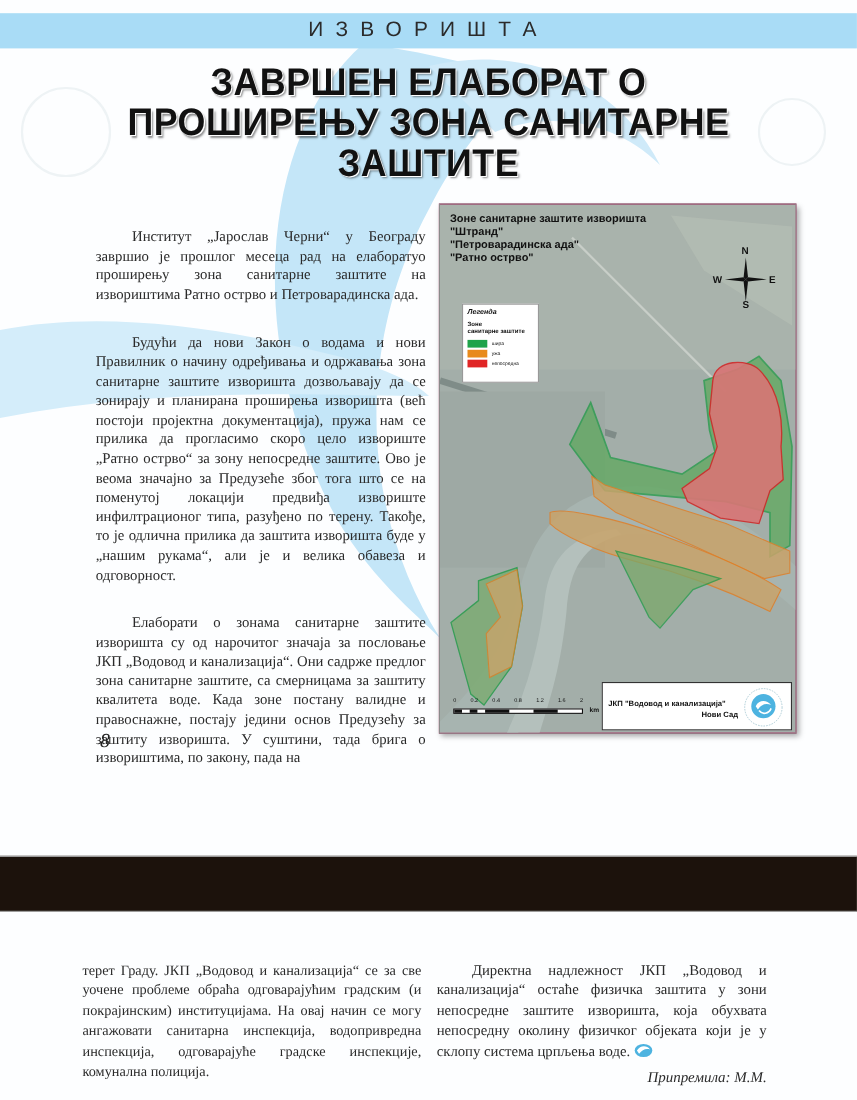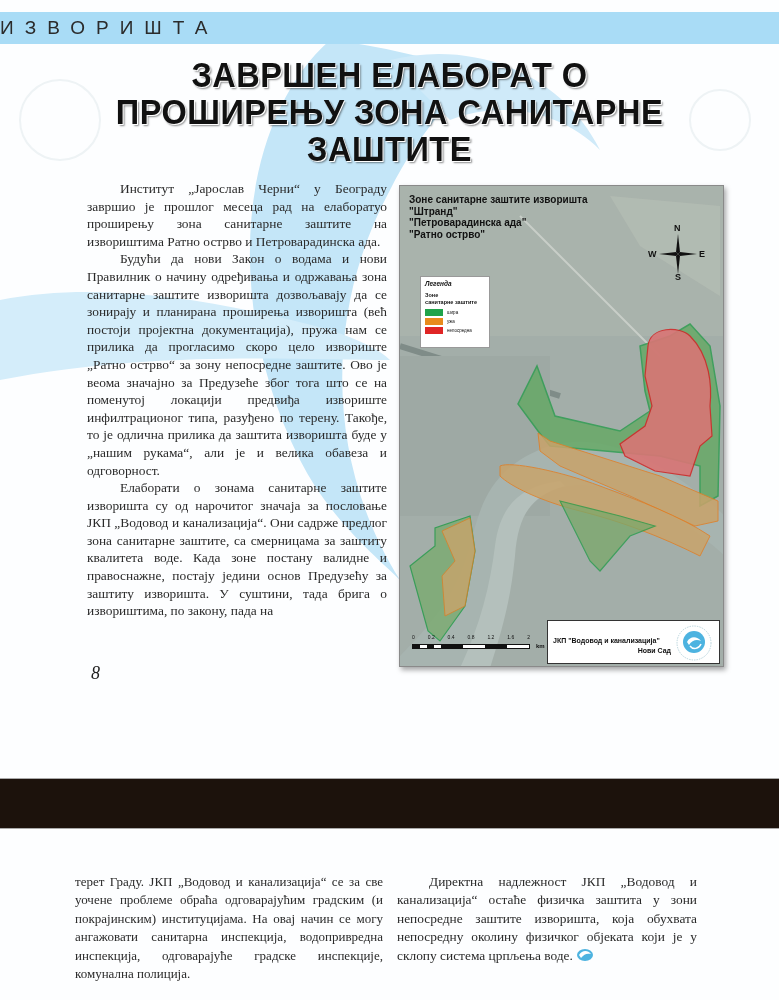--- a/index.html
+++ b/index.html
@@ -4,21 +4,21 @@
   <style>
     * { box-sizing: border-box; margin: 0; padding: 0; }
     html, body { width: 779px; height: 1000px; overflow: hidden; background: #fdfeff; }
     body { position: relative; font-family: "Liberation Serif", serif; color: #2a2a2a; }
 
     .watermark { position: absolute; left: 0; top: 0; width: 779px; height: 700px; z-index: 0; pointer-events: none; }
 
     .section-bar {
       position: absolute; left: 0; top: 12px; width: 779px; height: 32px;
       background: #a9dcf6;
-      display: flex; align-items: center; justify-content: flex-start;
+      display: flex; align-items: center; justify-content: center;
       z-index: 2;
     }
     .section-bar span {
       font-family: "Liberation Sans", sans-serif; font-size: 19px; letter-spacing: 11px;
       color: #2b2b2b; font-weight: normal;
     }
 
     .headline {
       position: absolute; left: 40px; top: 56px; width: 699px; z-index: 2;
       text-align: center;
@@ -26,21 +26,21 @@
       font-size: 35px; line-height: 37px; color: #111;
       text-shadow: 1px 1px 0 #fff, 2px 2px 2px rgba(0,0,0,0.45);
       transform: scaleX(0.93);
       letter-spacing: 0.5px;
     }
 
     .col-left {
       position: absolute; left: 87px; top: 180px; width: 300px; z-index: 2;
       font-size: 13.4px; line-height: 17.6px; text-align: justify;
     }
-    .col-left p { text-indent: 33px; }
+    .col-left p { text-indent: 33px; margin-top: 26px; }
 
     .page-number {
       position: absolute; left: 91px; top: 663px; z-index: 2;
       font-size: 18px; font-style: italic; color: #222;
     }
 
     .map {
       position: absolute; left: 399px; top: 185px; width: 325px; height: 482px; z-index: 2;
       background: #be185d; border: 1px solid #8a8a8a;
       box-shadow: 2px 3px 5px rgba(0,0,0,0.35);
@@ -226,13 +226,14 @@
 
 <div class="col-b1">
   <p>терет Граду. ЈКП „Водовод и канализација“ се за све уочене проблеме обраћа одговарајућим градским (и покрајинским) институцијама. На овај начин се могу ангажовати санитарна инспекција, водопривредна инспекција, одговарајуће градске инспекције, комунална полиција.</p>
 </div>
 
 <div class="col-b2">
   <p class="body"><span>Директна надлежност ЈКП „Водовод и канализација“ остаће физичка заштита у зони непосредне заштите изворишта, која обухвата непосредну околину физичког објеката који је у склопу система црпљења воде.</span><svg class="inline-logo" viewBox="0 0 18 14">
         <ellipse cx="9" cy="7" rx="8" ry="6" fill="#4db3e0"></ellipse>
         <path d="M3 7 C 6 2, 12 2, 15 6 C 11 5, 8 6, 5 10 Z" fill="#fff"></path>
       </svg></p>
+  <div class="signature">Припремила: М.М.</div>
 </div>
 
 </body></html>

